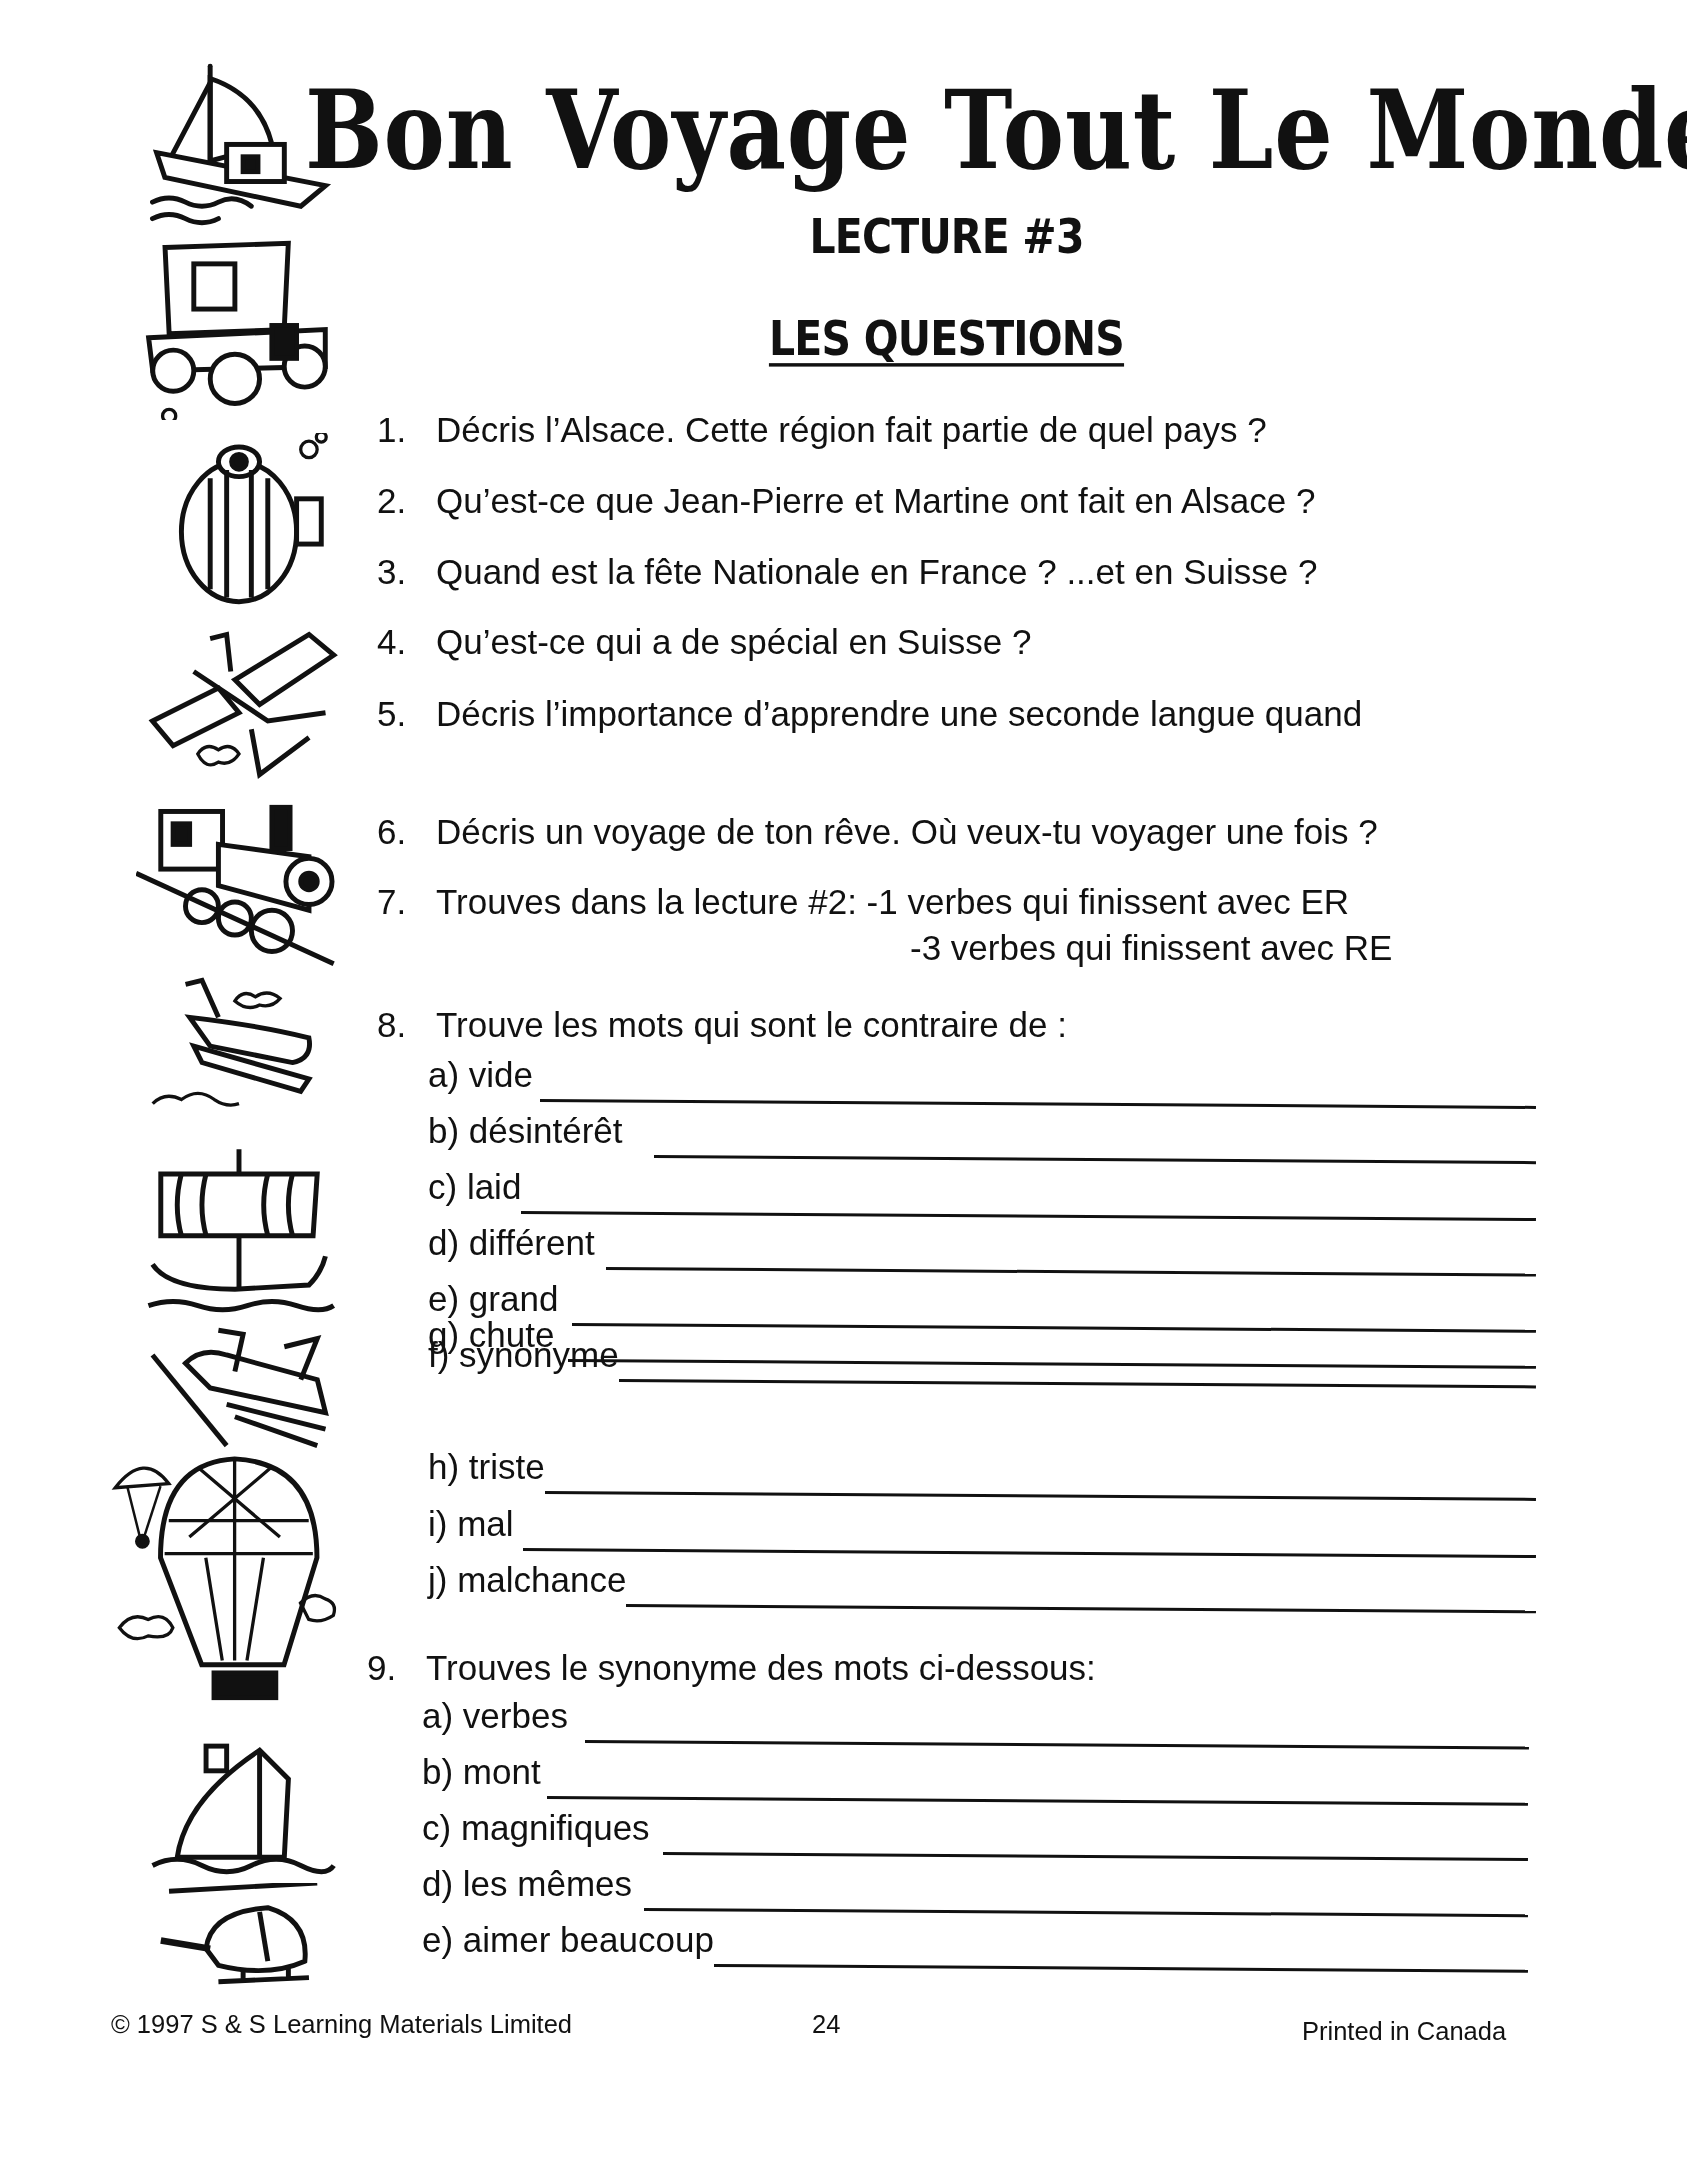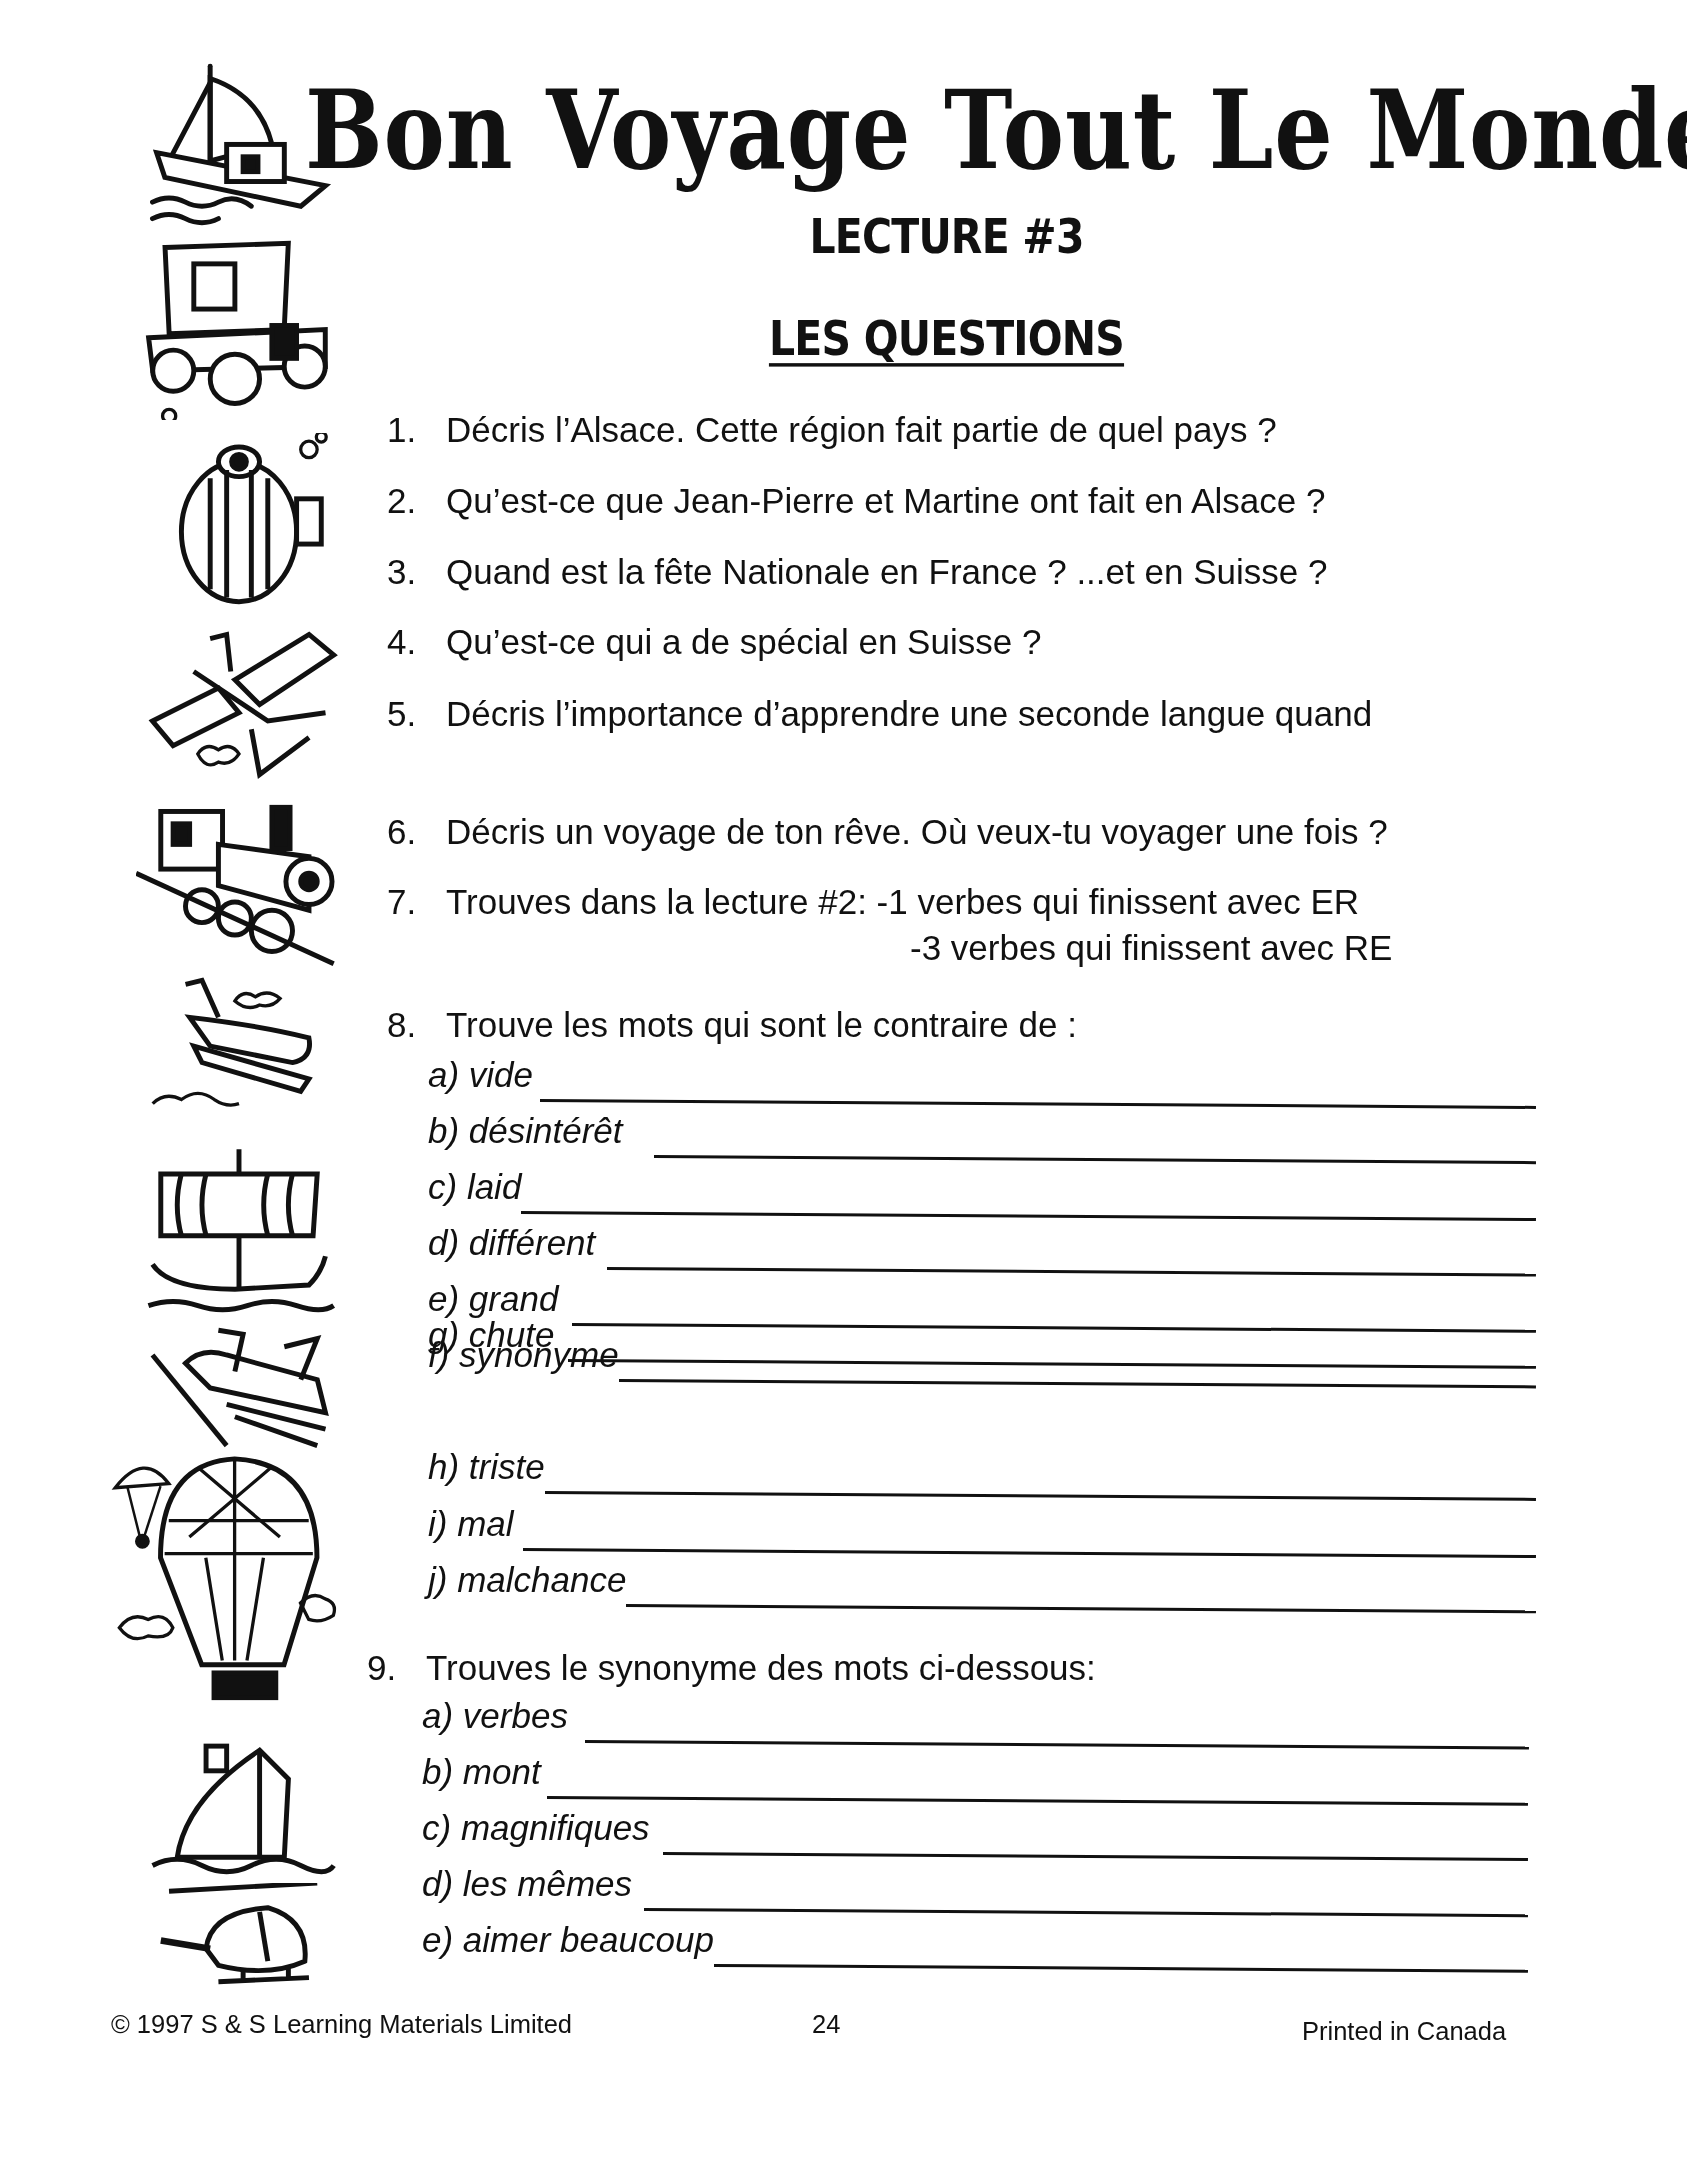--- a/index.html
+++ b/index.html
@@ -15,32 +15,32 @@
   }
   .subtitle {
     position: absolute; left: 0; width: 1687px; text-align: center; margin-left: 103px;
     font-family: "DejaVu Sans", sans-serif; font-weight: 700;
     font-size: 41px; letter-spacing: -0.8px; transform: scaleY(1.15);
   }
   .lecture { top: 213px; }
   .questions { top: 315px; text-decoration: underline; text-underline-offset: 6.6px; text-decoration-thickness: 3.3px; }
 
   .q {
-    position: absolute; left: 387px; font-size: 35px; line-height: 44px;
+    position: absolute; left: 377px; font-size: 35px; line-height: 44px;
     white-space: nowrap;
   }
   .q .num { display: inline-block; width: 59px; }
   .q .cont { display: block; padding-left: 59px; }
   .q7b { position: absolute; font-size: 35px; white-space: nowrap; }
 
   .ans-row {
     position: absolute; left: 428px; width: 1108px; height: 49px;
     display: flex; align-items: flex-end; font-size: 35px; white-space: nowrap;
   }
-  .ans-row .lbl { padding-right: 6.6px; line-height: 41px; font-style: italic; }
+  .ans-row .lbl { padding-right: 6.6px; line-height: 41px; }
   .ans-row .line {
     flex: 1; height: 0; border-bottom: 3.3px solid #111; margin-bottom: -6.6px;
     transform: rotate(0.4deg); transform-origin: left center;
   }
 
   .footer { position: absolute; top: 2010px; font-size: 25.5px; white-space: nowrap; }
 
   .illus { position: absolute; left: 136px; width: 206px; }
   .illus svg { display: block; width: 100%; height: 100%; }
 </style>

